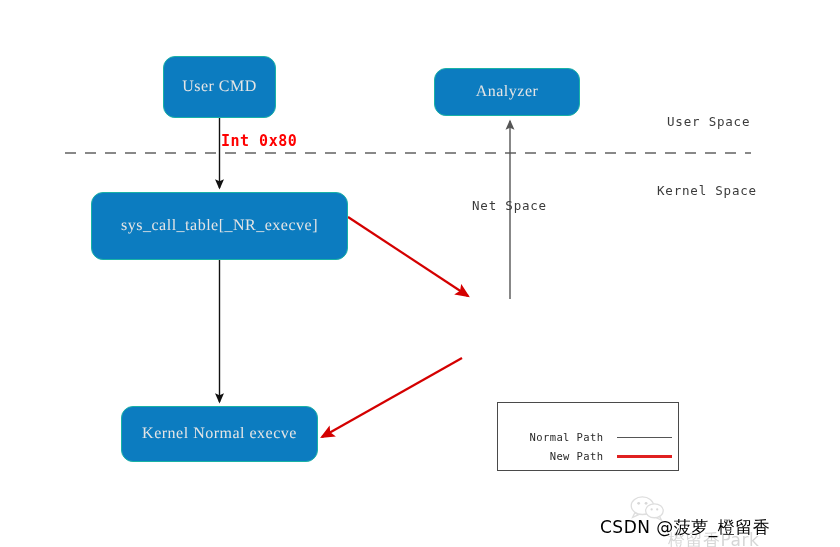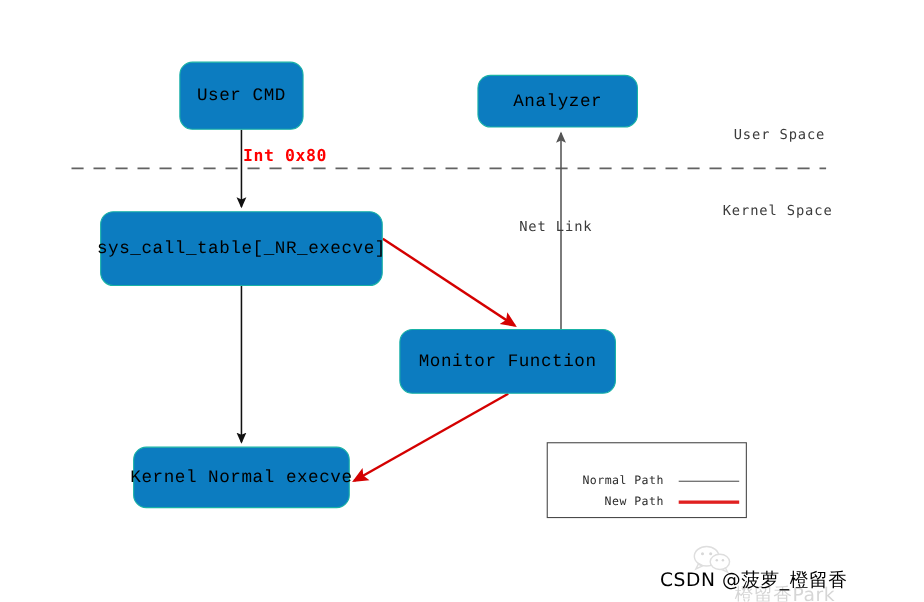--- a/index.html
+++ b/index.html
@@ -25,25 +25,25 @@
     width: 840px;
     height: 547px;
     pointer-events: none;
   }
   .node {
     position: absolute;
     box-sizing: border-box;
     background: #0c7cc0;
     border: 1.5px solid #19b2a6;
     border-radius: 12px;
-    color: #000000;
+    color: #e5e5e5;
     display: flex;
     align-items: center;
     justify-content: center;
-    font-family: Liberation Mono, monospace;
+    font-family: Liberation Serif, serif;
     font-size: 16px;
     letter-spacing: 0.5px;
     white-space: nowrap;
     text-rendering: geometricPrecision;
   }
   #node-user-cmd   { left: 163px; top: 56px;  width: 113px; height: 62px; }
   #node-analyzer   { left: 434px; top: 68px;  width: 146px; height: 48px; }
   #node-syscall    { left: 91px;  top: 192px; width: 257px; height: 68px; }
   #node-monitor    { left: 363px; top: 299px; width: 197px; height: 59px; }
   #node-kexecve    { left: 121px; top: 406px; width: 197px; height: 56px; }
@@ -194,31 +194,30 @@
 
     <line x1="462" y1="358" x2="322" y2="437" stroke="#d40000" stroke-width="2.2" marker-end="url(#arrow-red)"></line>
   </svg>
 
   <div class="node" id="node-user-cmd">User CMD</div>
 
   <div class="node" id="node-analyzer">Analyzer</div>
 
   <div class="node" id="node-syscall">sys_call_table[_NR_execve]</div>
 
-  <div class="node" id="node-monitor">Monitor Function</div>
 
   <div class="node" id="node-kexecve">Kernel Normal execve</div>
 
   <div class="space-label" id="label-user-space">User Space</div>
 
   <div class="space-label" id="label-kernel-space">Kernel Space</div>
 
   <div class="edge-label" id="label-int80">Int 0x80</div>
 
-  <div class="edge-label" id="label-netlink">Net Link</div>
+  <div class="edge-label" id="label-netlink">Net Space</div>
 
   <div id="legend">
 
     <div class="legend-row" id="legend-row-normal">
       <span class="legend-text">Normal Path</span>
       <span class="legend-swatch" id="legend-swatch-normal"></span>
     </div>
 
     <div class="legend-row" id="legend-row-new">
       <span class="legend-text">New Path</span>

